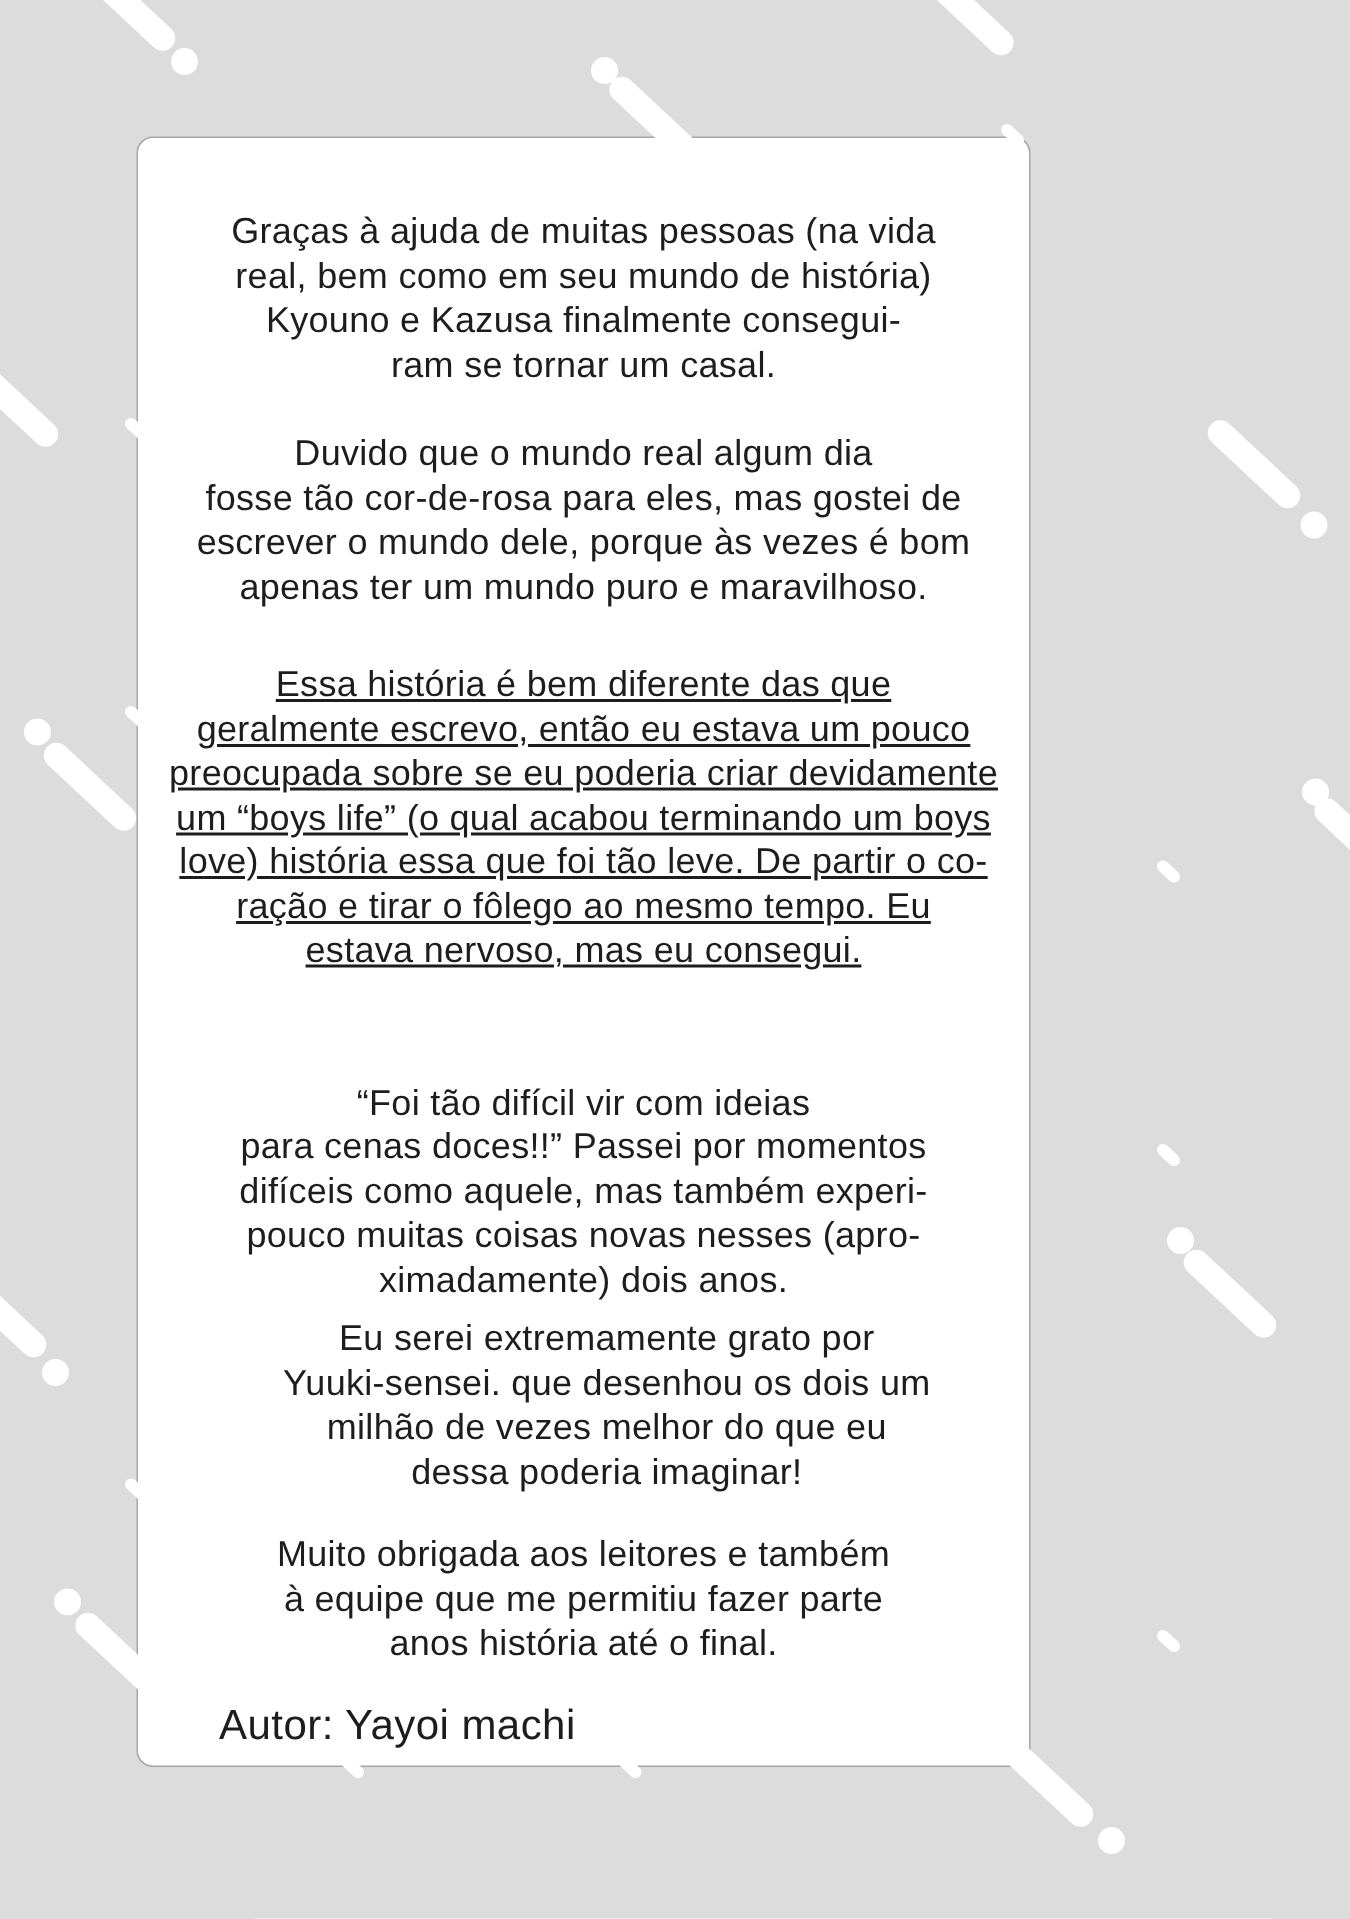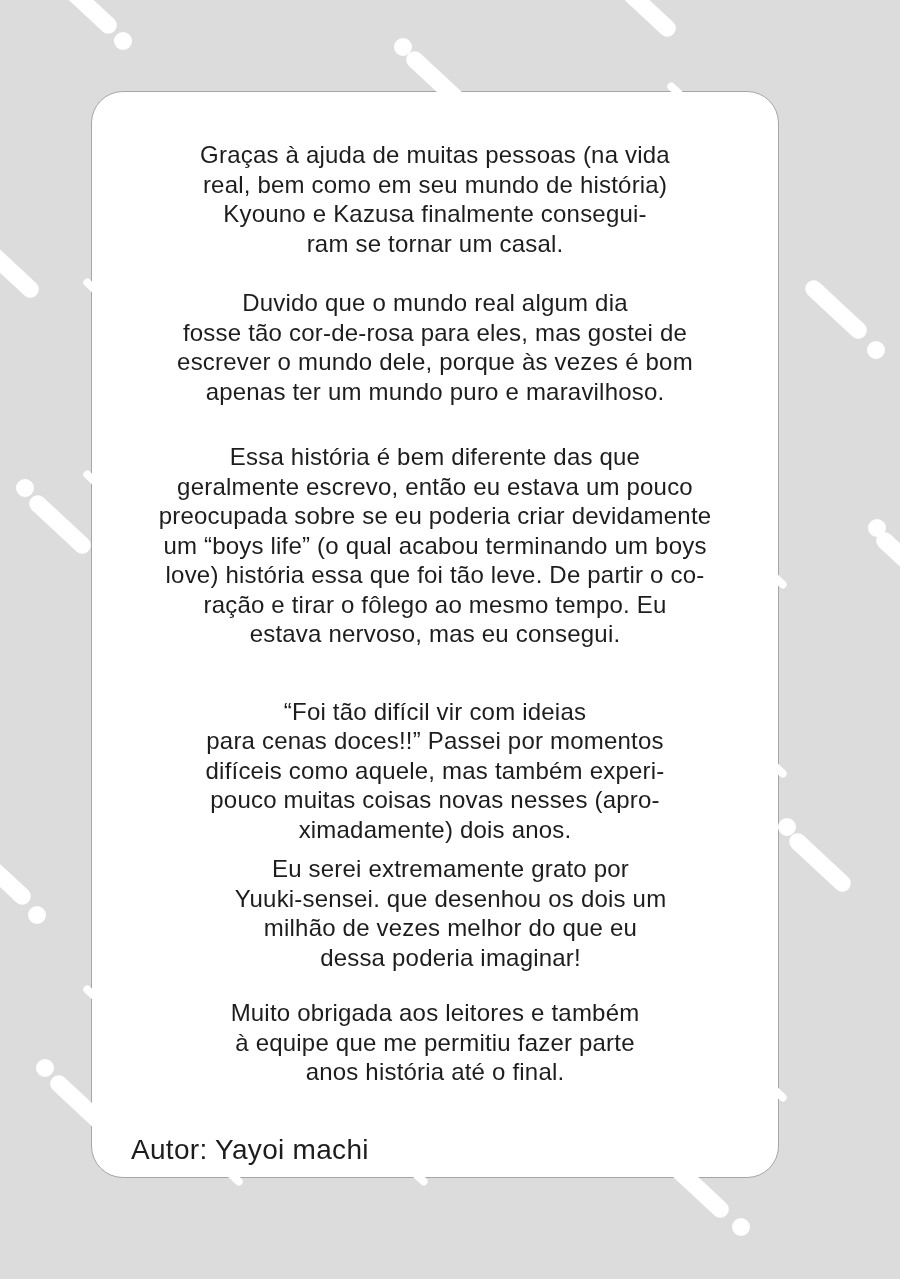--- a/index.html
+++ b/index.html
@@ -13,48 +13,48 @@
   }
   .page {
     position: absolute;
     inset: 0;
   }
   
   .card {
     position: absolute;
     left: 91px;
     top: 91px;
-    width: 688px;
+    width: 596px;
     height: 1087px;
     box-sizing: border-box;
     background: var(--card-bg, #ffffff);
     border: 1.5px solid var(--card-border, #a6a6a6);
-    border-radius: 32px;
+    border-radius: 11px;
     z-index: 1;
   }
   .paragraphs {
     position: absolute;
     left: 0;
     right: 0;
     top: 48px;
     text-align: center;
     color: var(--text, #1d1d1d);
     font-size: 24px;
     line-height: 29.5px;
     letter-spacing: 0.2px;
   }
   .para { margin: 0 0 30px 0; }
   .para:nth-child(2) { margin-bottom: 36px; }
-  .para:nth-child(3) { margin-bottom: 48px; }
+  .para:nth-child(3) { margin-bottom: 72px; text-decoration: underline; }
   .para:nth-child(4) { margin-bottom: 10px; }
   .para:nth-child(5) { margin-bottom: 26px; margin-left: 31px; }
   .para:nth-child(6) { margin-bottom: 0; }
   .author {
     position: absolute;
-    left: 39px;
+    left: 54px;
     top: 1042px;
     font-size: 28px;
     letter-spacing: 0.3px;
     color: var(--text, #1d1d1d);
   }
   
   .deco-layer {
     position: absolute;
     inset: 0;
     z-index: 2;

